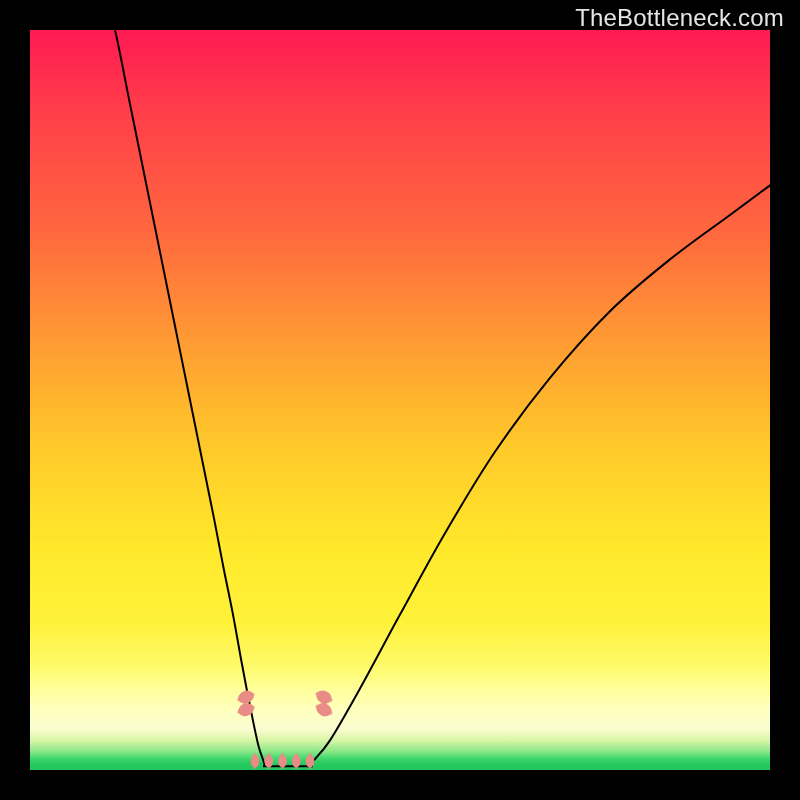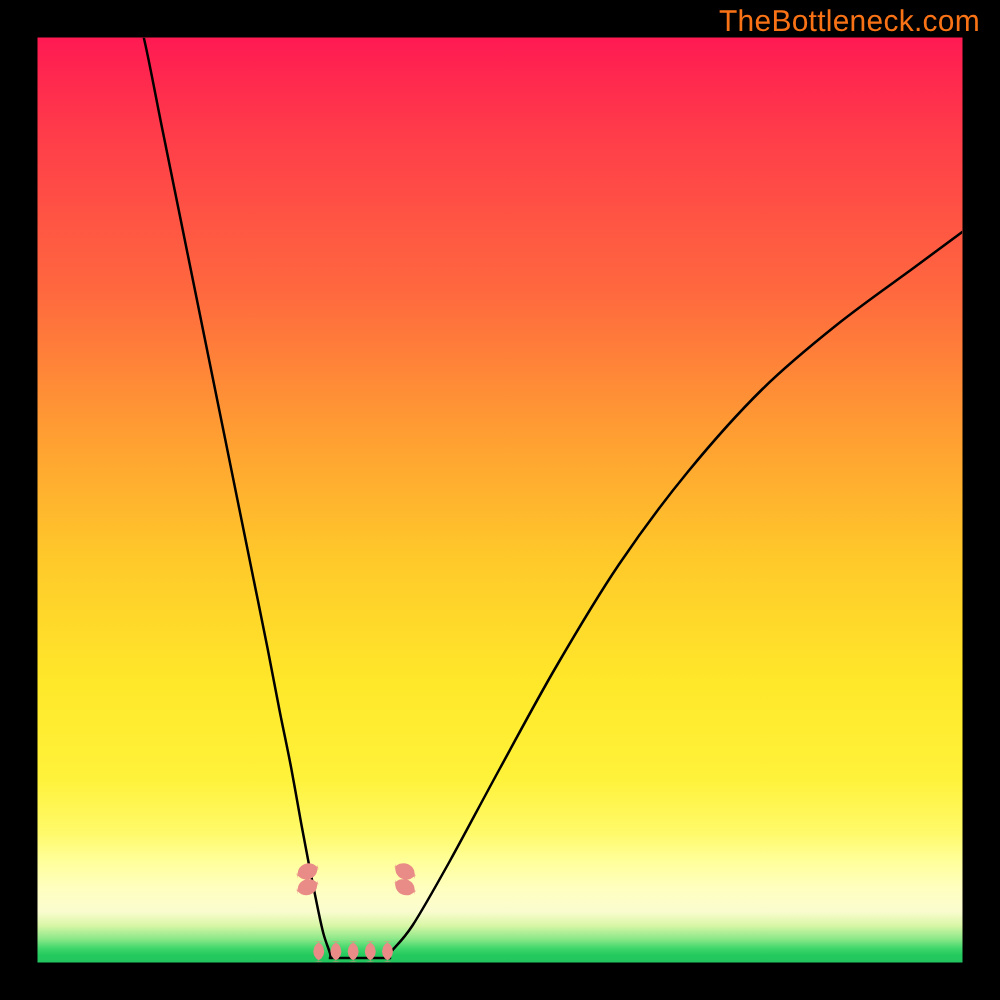--- a/index.html
+++ b/index.html
@@ -14,21 +14,21 @@
   .frame {
     position: relative;
     width: 800px;
     height: 800px;
     background: #000;
   }
   .watermark {
     position: absolute;
     top: 4px;
     right: 16px;
-    color: #f97316;
+    color: #e5e5e5;
     font-size: 24px;
     font-weight: 400;
     letter-spacing: 0.2px;
     z-index: 5;
   }
   .plot {
     position: absolute;
     left: 30px;
     top: 30px;
     width: 740px;

